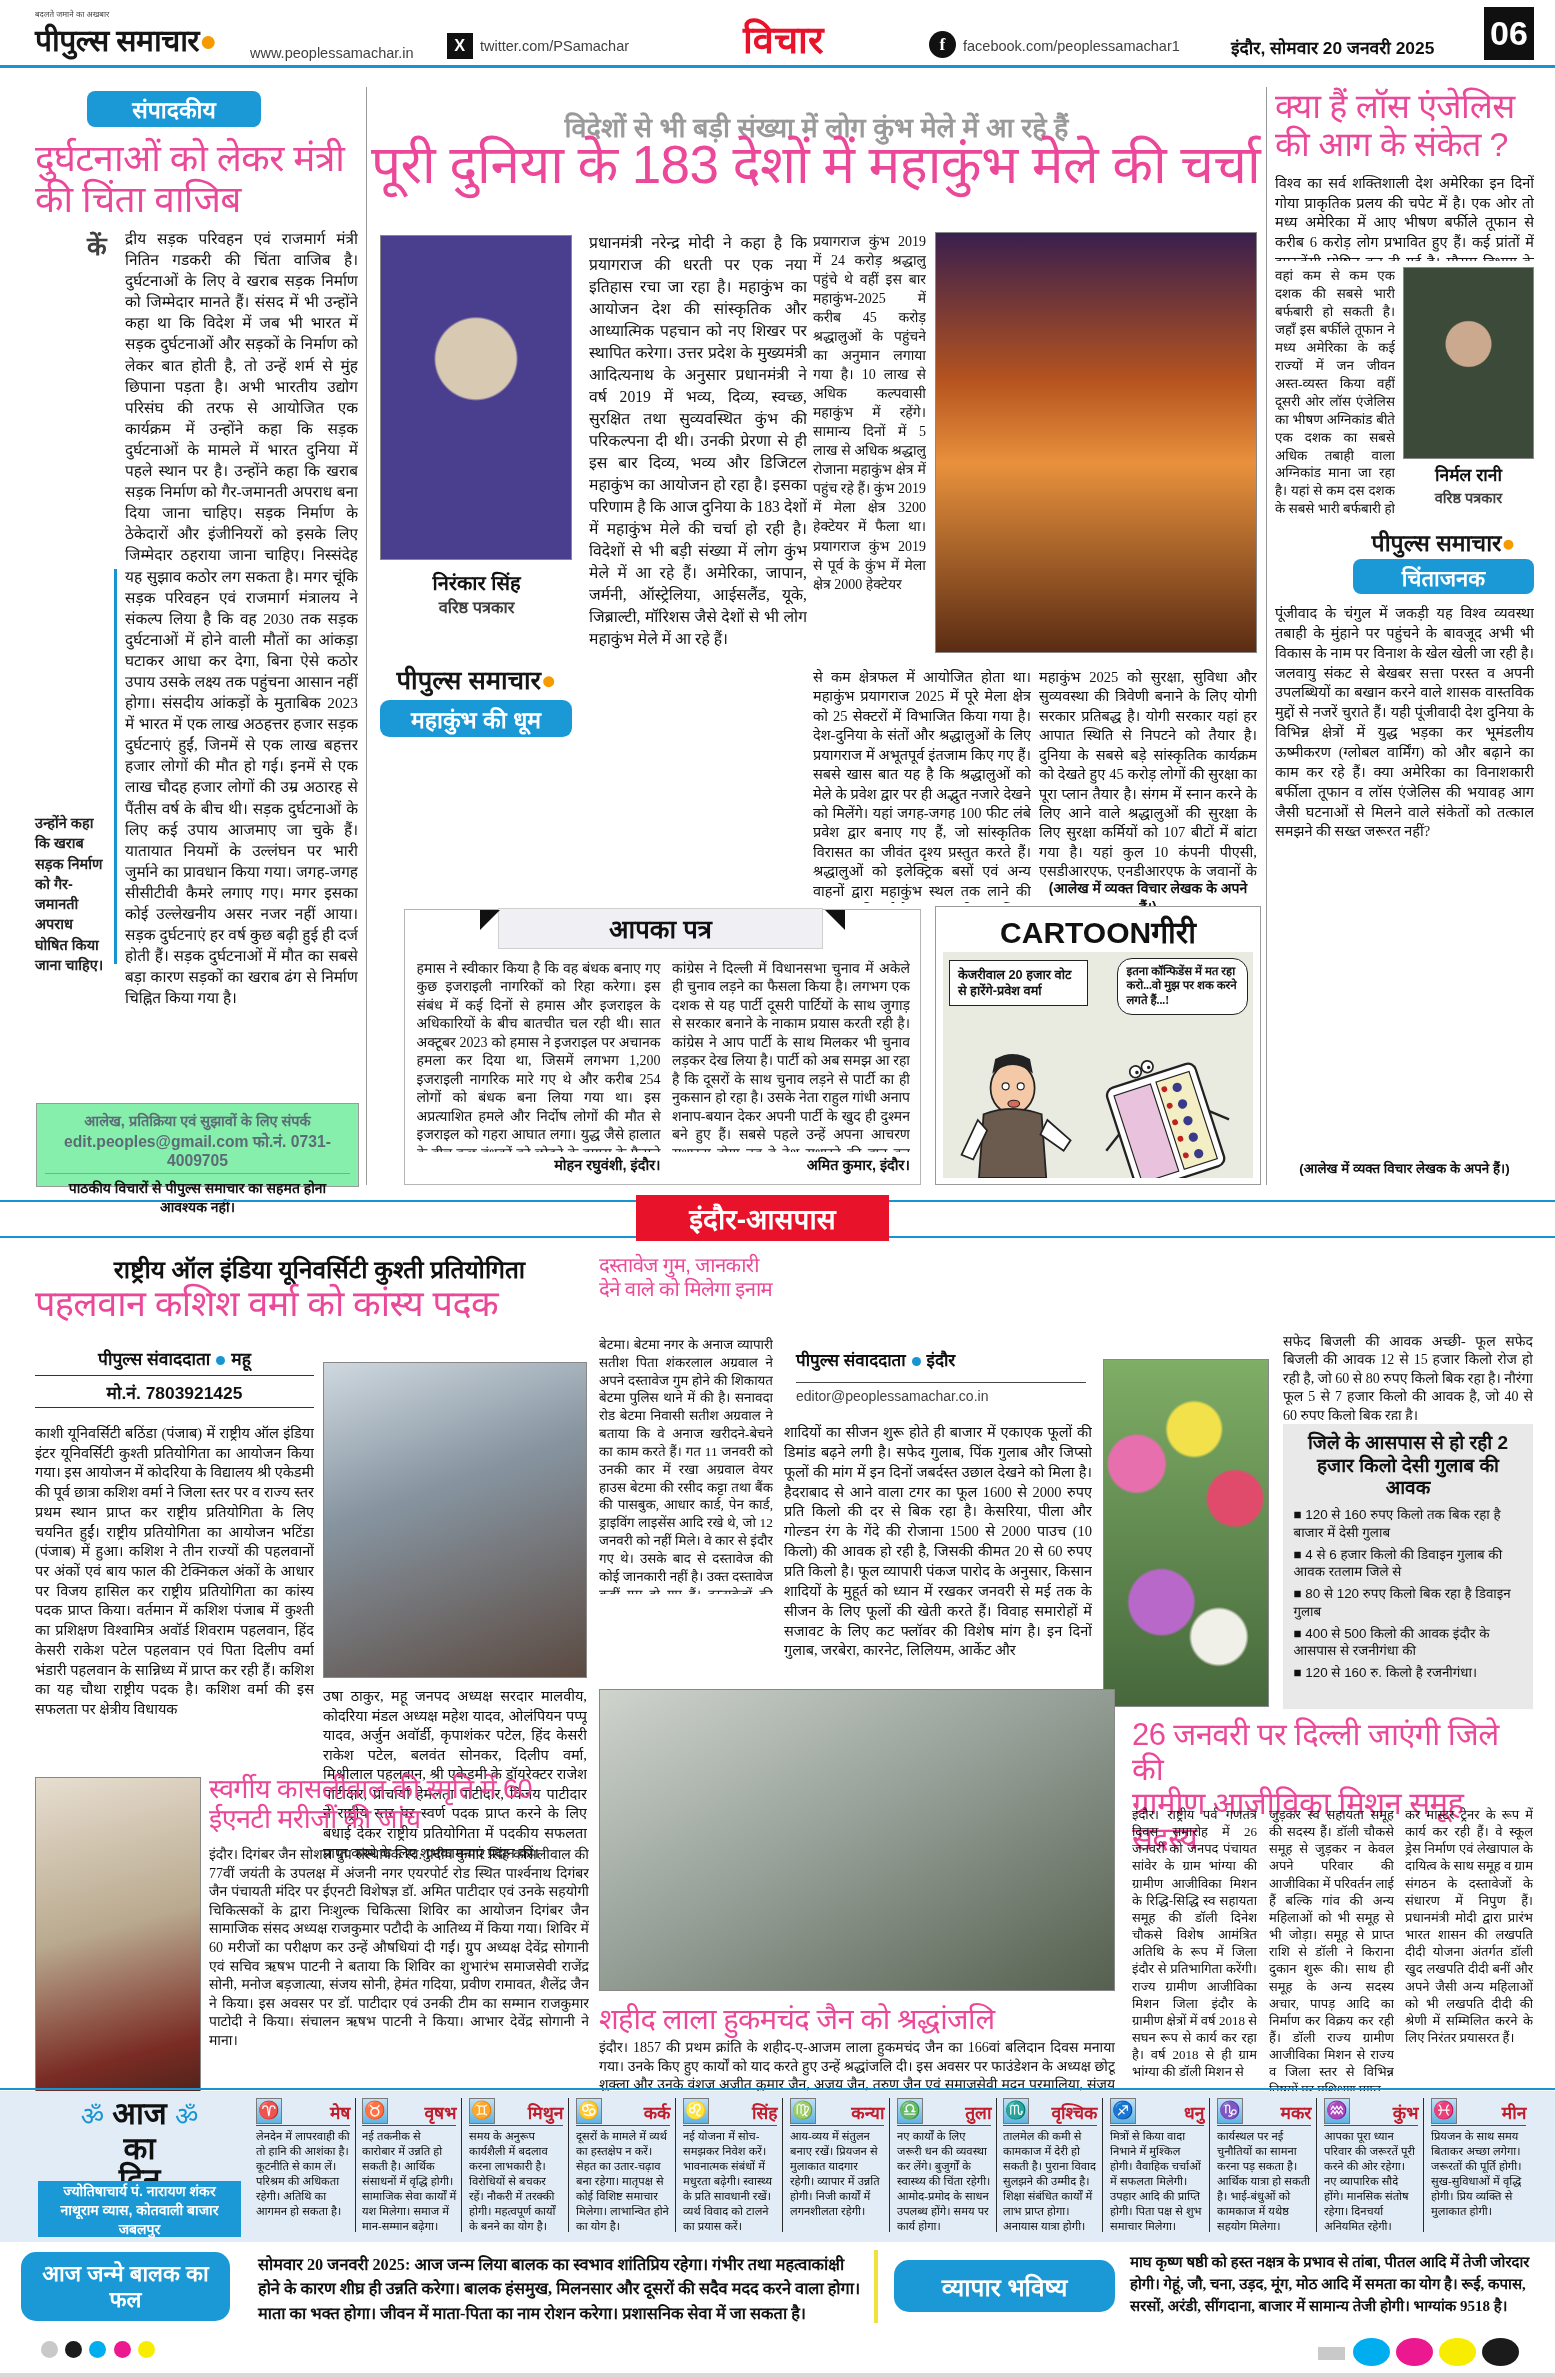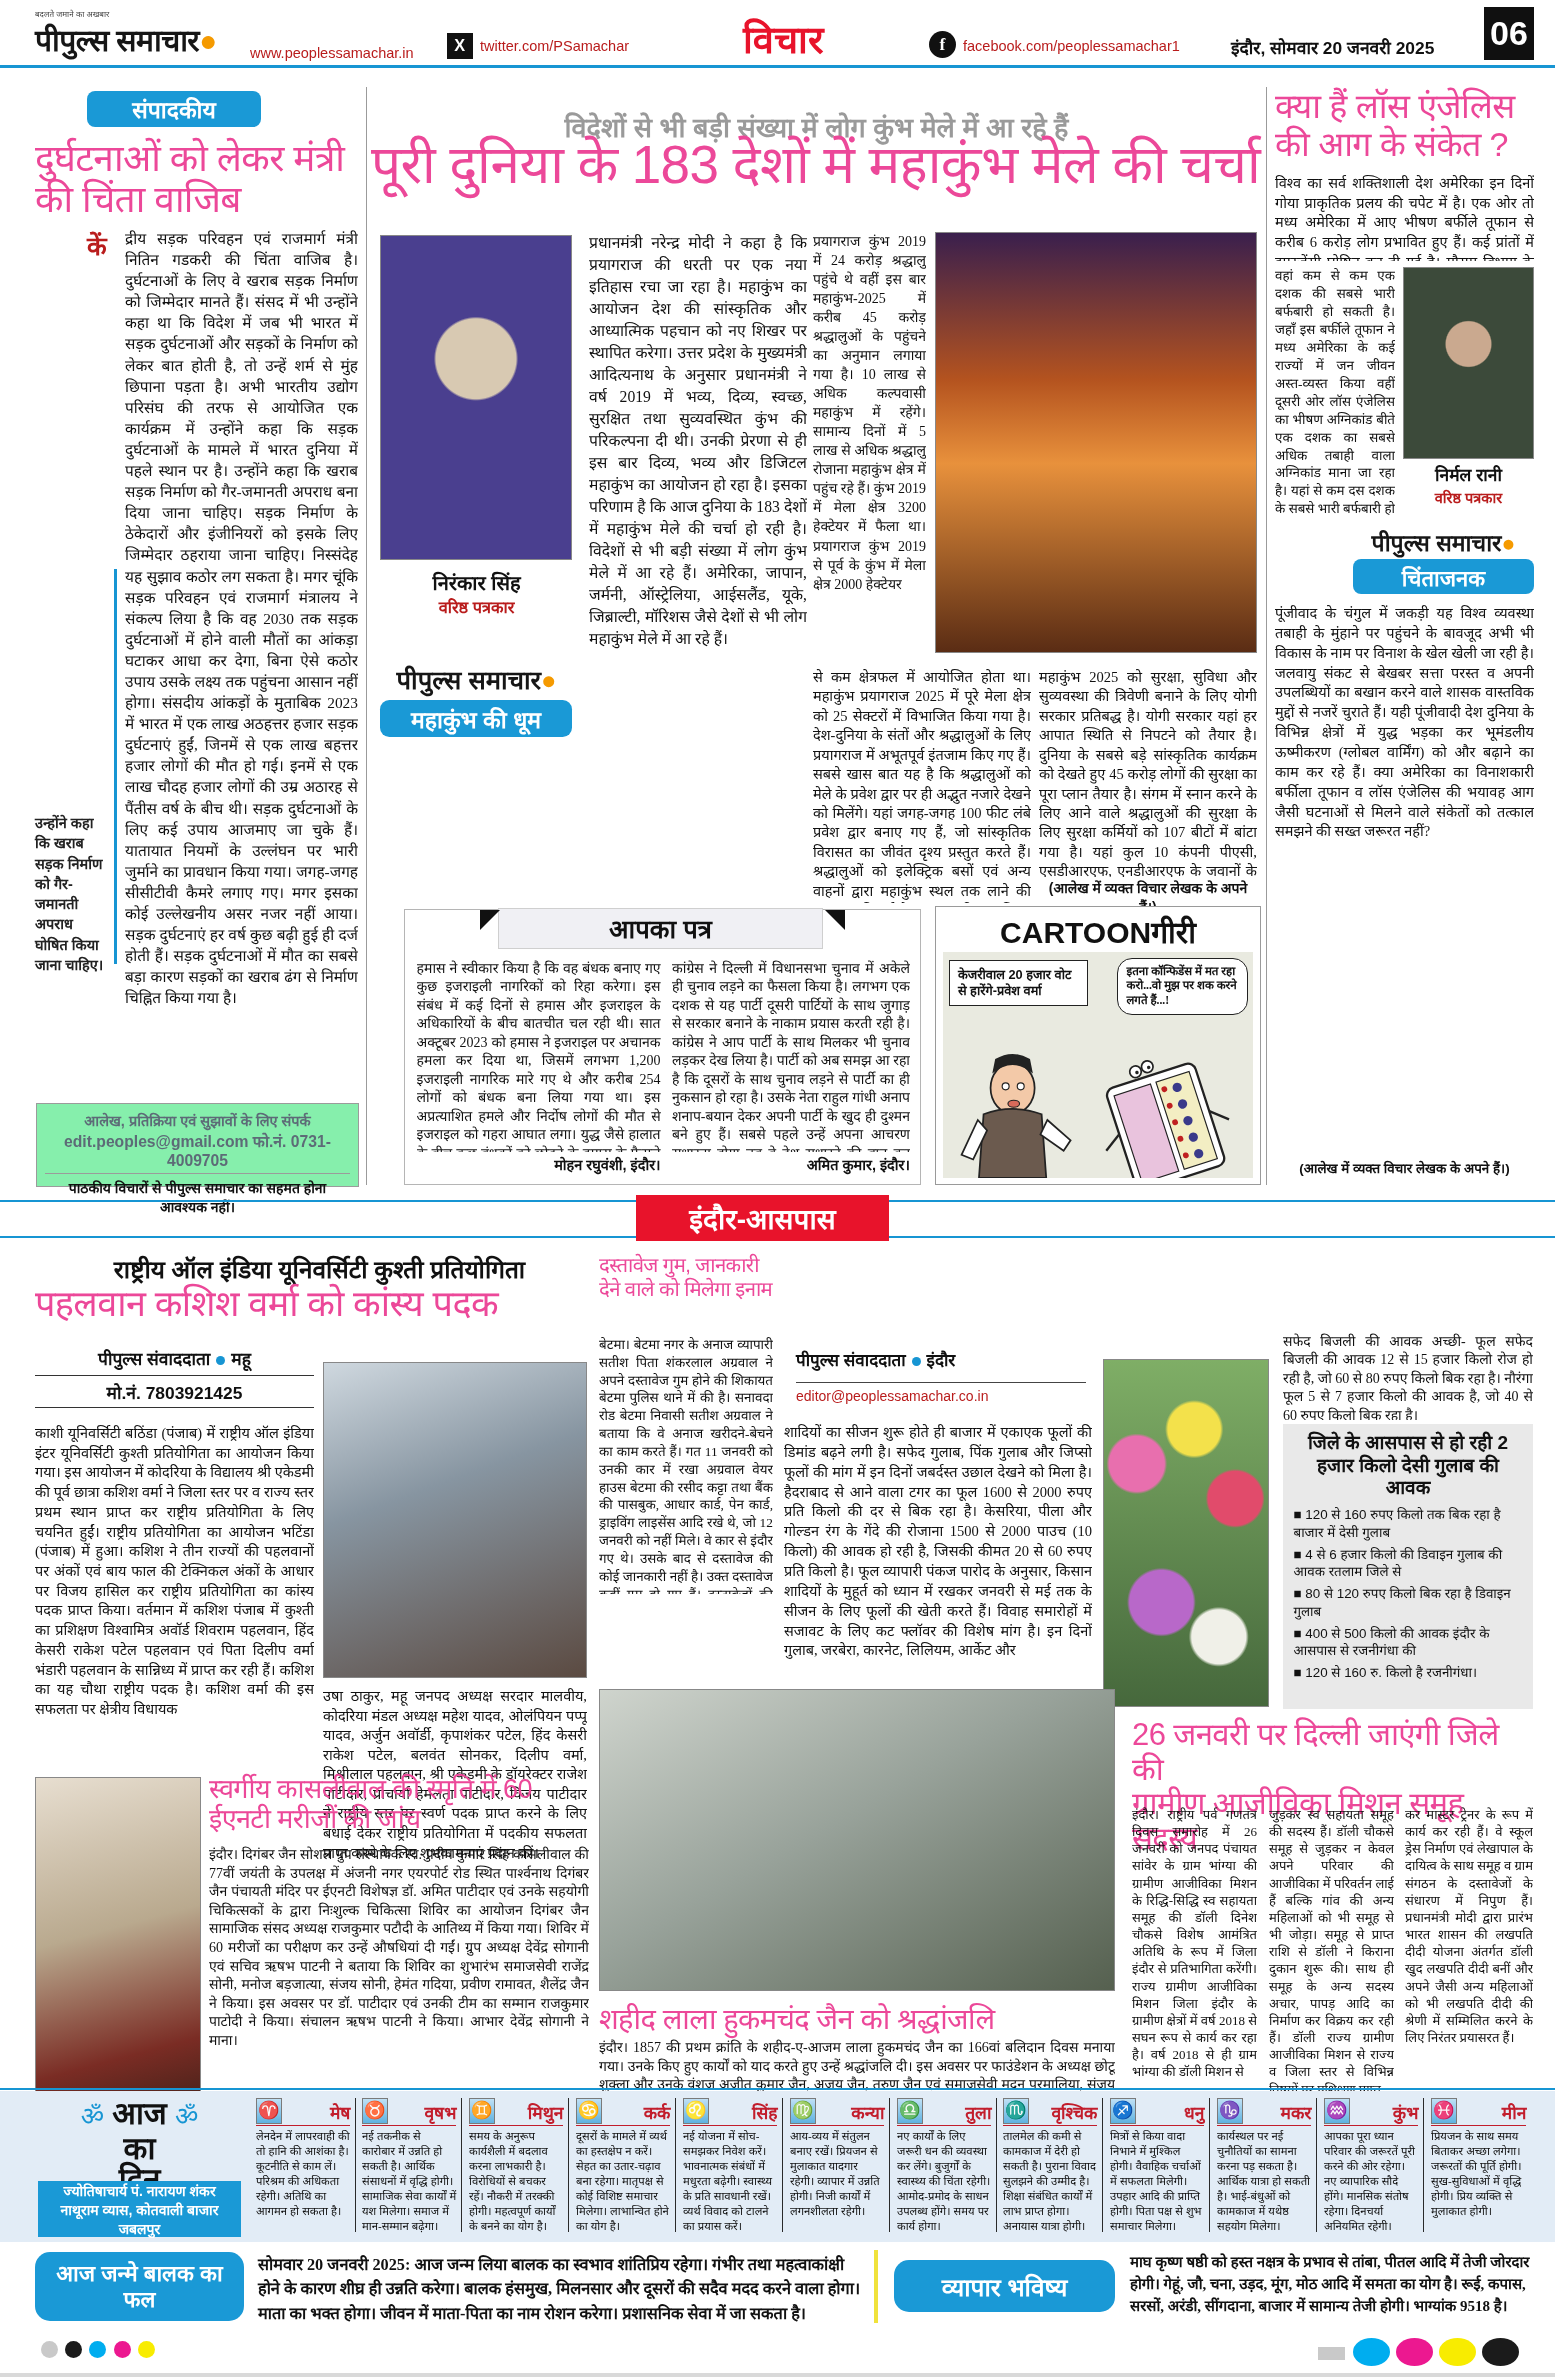--- a/index.html
+++ b/index.html
@@ -6,21 +6,21 @@
   *{box-sizing:border-box;}
   #page{position:relative;width:1555px;height:2377px;background:#ffffff;
         font-family:"Liberation Sans",sans-serif;color:#111;overflow:hidden;}
   .abs{position:absolute;}
   .just{text-align:justify;}
   .ctr{text-align:center;}
   .b{font-weight:700;}
   .serifbody{font-family:"Liberation Serif",serif;}
   .rule-h{position:absolute;background:#1795d3;}
   .rule-gray{position:absolute;background:#9b9b9b;}
-  .gray{color:#b91c1c;}
+  .gray{color:#404040;}
   .blue{color:#1795d3;}
   .red{color:#e8132b;}
   .badge{background:#1a99d6;color:#fff;font-weight:700;border-radius:8.1px;
          display:flex;align-items:center;justify-content:center;}
   .photo{position:absolute;border:0.6px solid #888;}
   .ph-portrait1{background:radial-gradient(circle at 50% 38%,#d8c9b2 0 18%,#4a3f8f 19% 100%);}
   .ph-kumbh{background:linear-gradient(180deg,#3a1f4d 0%,#b4531f 35%,#e8913c 55%,#5a2c14 100%);}
   .ph-portrait2{background:radial-gradient(circle at 50% 40%,#caa98f 0 17%,#3c4a3a 18% 100%);}
   .ph-wrestler{background:linear-gradient(160deg,#cfd8df 0%,#8795a1 40%,#5b4a41 100%);}
   .ph-flowers{background:
@@ -320,21 +320,21 @@
       <div class="ztext">आपका पूरा ध्यान परिवार की जरूरतें पूरी करने की ओर रहेगा। नए व्यापारिक सौदे होंगे। मानसिक संतोष रहेगा। दिनचर्या अनियमित रहेगी।</div>
     </div>
   <div class="zcol last" style="left:1431px;">
       <div class="zhead">
         <span class="zicon">♓</span>
         <span class="zname">मीन</span>
       </div>
       <div class="ztext">प्रियजन के साथ समय बिताकर अच्छा लगेगा। जरूरतों की पूर्ति होगी। सुख-सुविधाओं में वृद्धि होगी। प्रिय व्यक्ति से मुलाकात होगी।</div>
     </div>
 
-  <div class="abs roundblue" style="left:35px;top:2252px;width:209px;height:69px;font-size:22px;line-height:1.15;padding:0 11.6px;">आज जन्मे बालक का फल</div>
+  <div class="abs roundblue" style="left:21px;top:2252px;width:209px;height:69px;font-size:22px;line-height:1.15;padding:0 11.6px;">आज जन्मे बालक का फल</div>
   <div class="abs b serifbody" style="left:258px;top:2253px;width:604px;font-size:16.3px;line-height:1.5;">सोमवार 20 जनवरी 2025: आज जन्म लिया बालक का स्वभाव शांतिप्रिय रहेगा। गंभीर तथा महत्वाकांक्षी होने के कारण शीघ्र ही उन्नति करेगा। बालक हंसमुख, मिलनसार और दूसरों की सदैव मदद करने वाला होगा। माता का भक्त होगा। जीवन में माता-पिता का नाम रोशन करेगा। प्रशासनिक सेवा में जा सकता है।</div>
   <div class="abs" style="left:874px;top:2250px;width:3.5px;height:73px;background:#f0e23c;"></div>
   <div class="abs roundblue" style="left:894px;top:2260px;width:221px;height:52px;font-size:24.4px;">व्यापार भविष्य</div>
   <div class="abs b serifbody" style="left:1130px;top:2252px;width:404px;font-size:15px;line-height:1.45;">माघ कृष्ण षष्ठी को हस्त नक्षत्र के प्रभाव से तांबा, पीतल आदि में तेजी जोरदार होगी। गेहूं, जौ, चना, उड़द, मूंग, मोठ आदि में समता का योग है। रूई, कपास, सरसों, अरंडी, सींगदाना, बाजार में सामान्य तेजी होगी। भाग्यांक 9518 है।</div>
 
   <div class="dot" style="left:41px;top:2341px;width:17.4px;height:17.4px;background:#c9c9c9;"></div>
   <div class="dot" style="left:65px;top:2341px;width:17.4px;height:17.4px;background:#1b1b1b;"></div>
   <div class="dot" style="left:89px;top:2341px;width:17.4px;height:17.4px;background:#00adef;"></div>
   <div class="dot" style="left:114px;top:2341px;width:17.4px;height:17.4px;background:#ec1890;"></div>
   <div class="dot" style="left:138px;top:2341px;width:17.4px;height:17.4px;background:#f8ec00;"></div>

